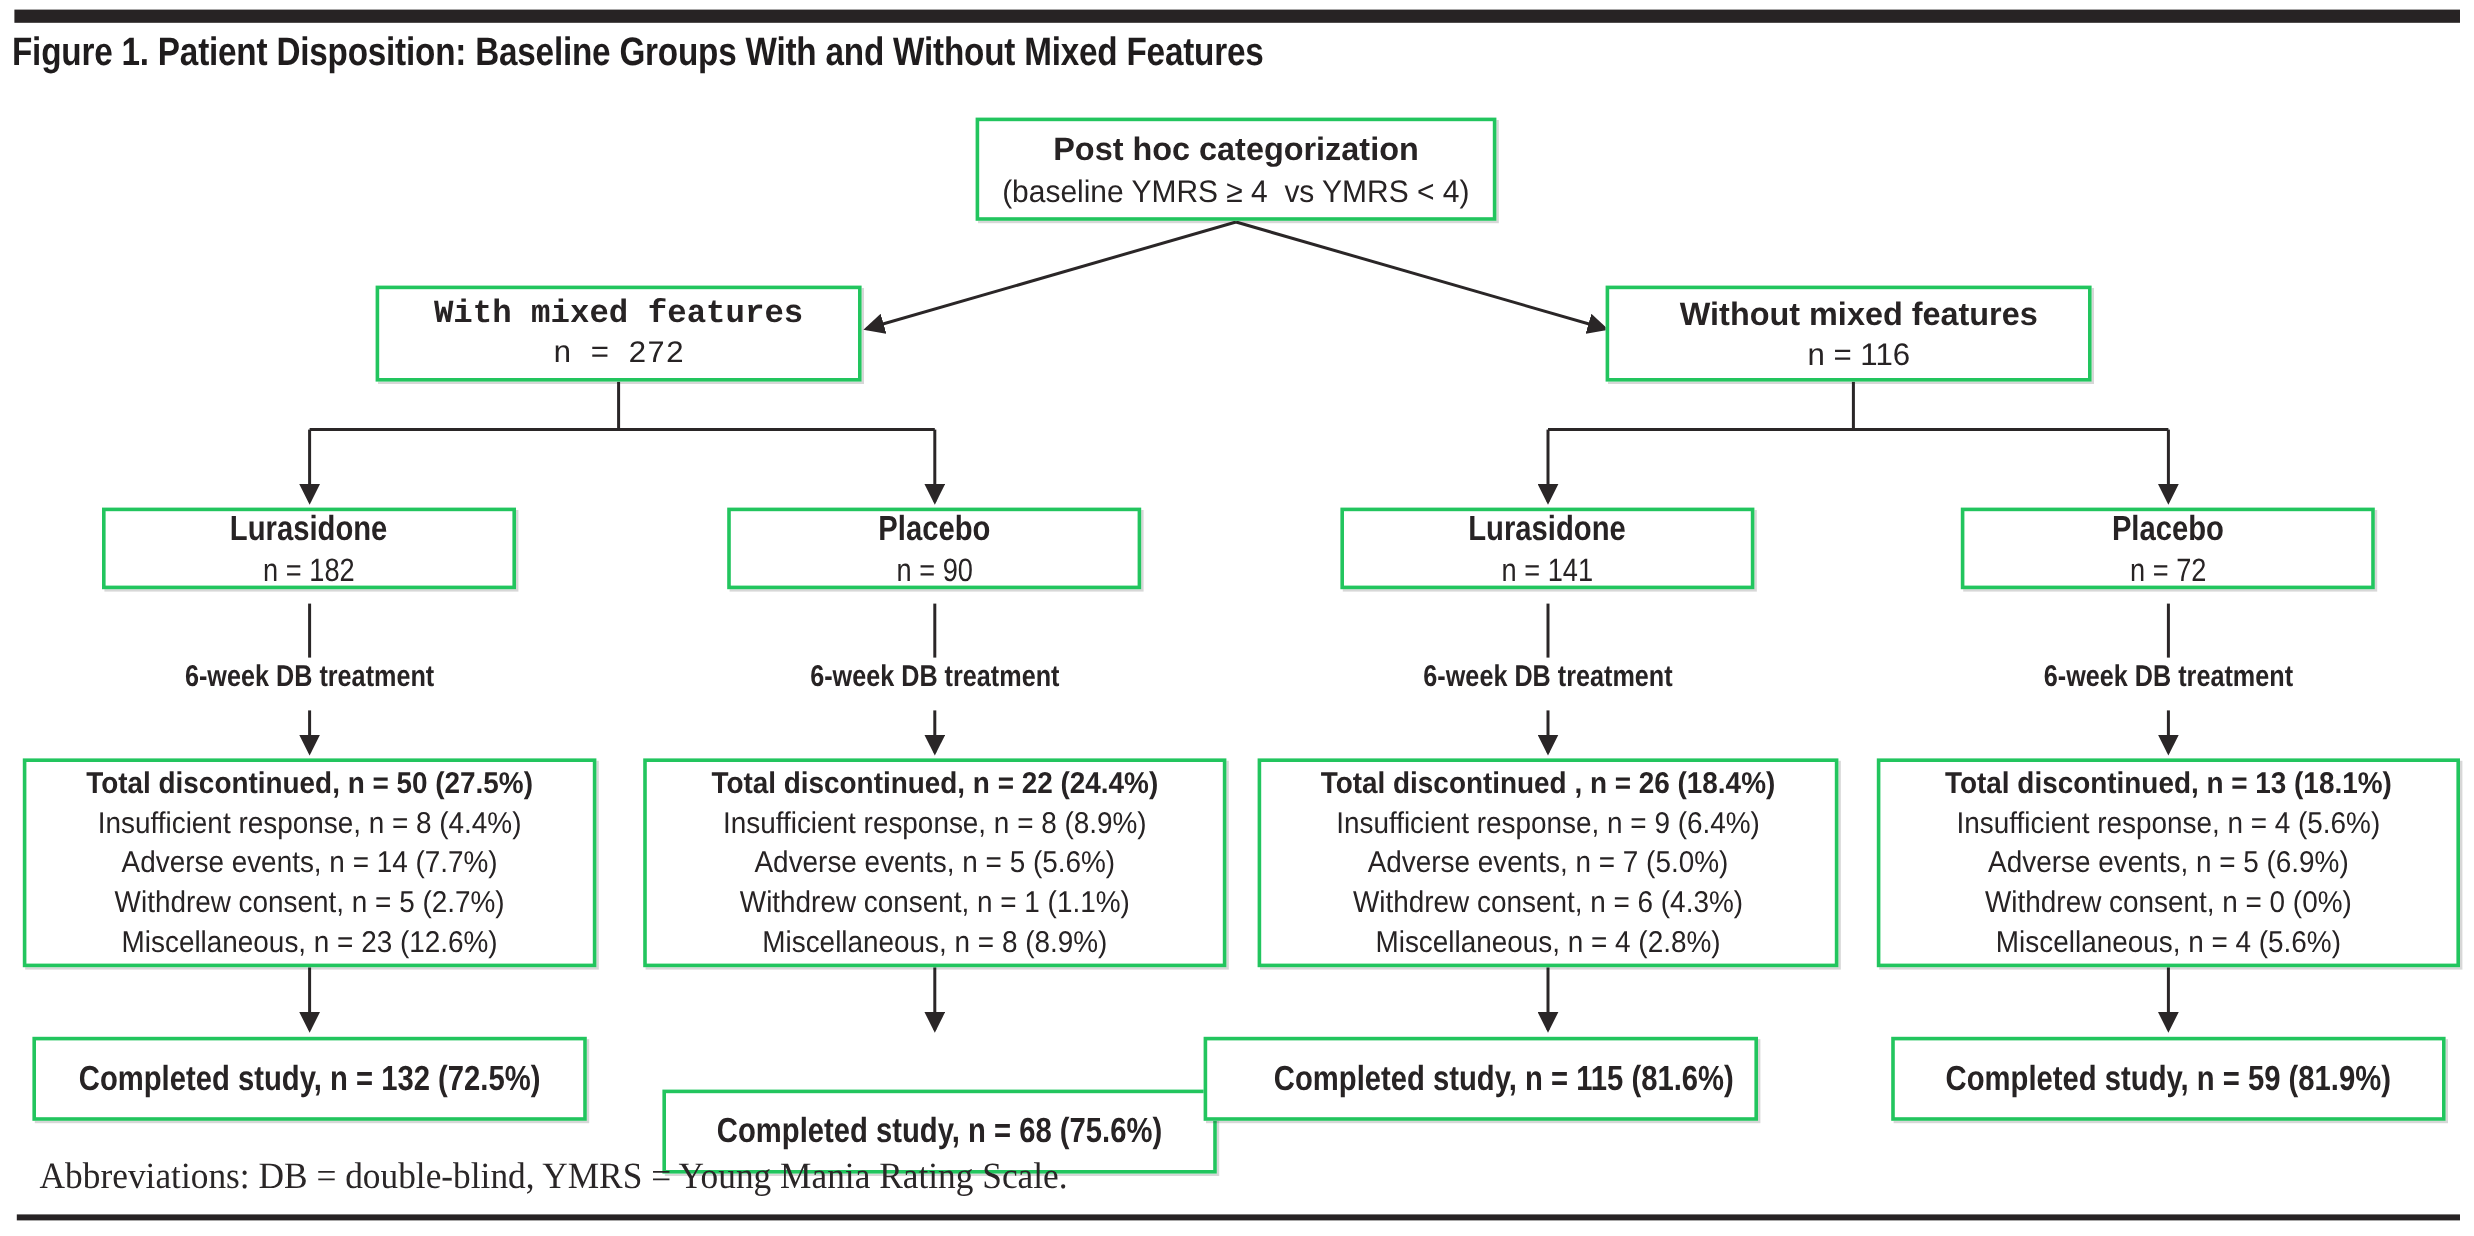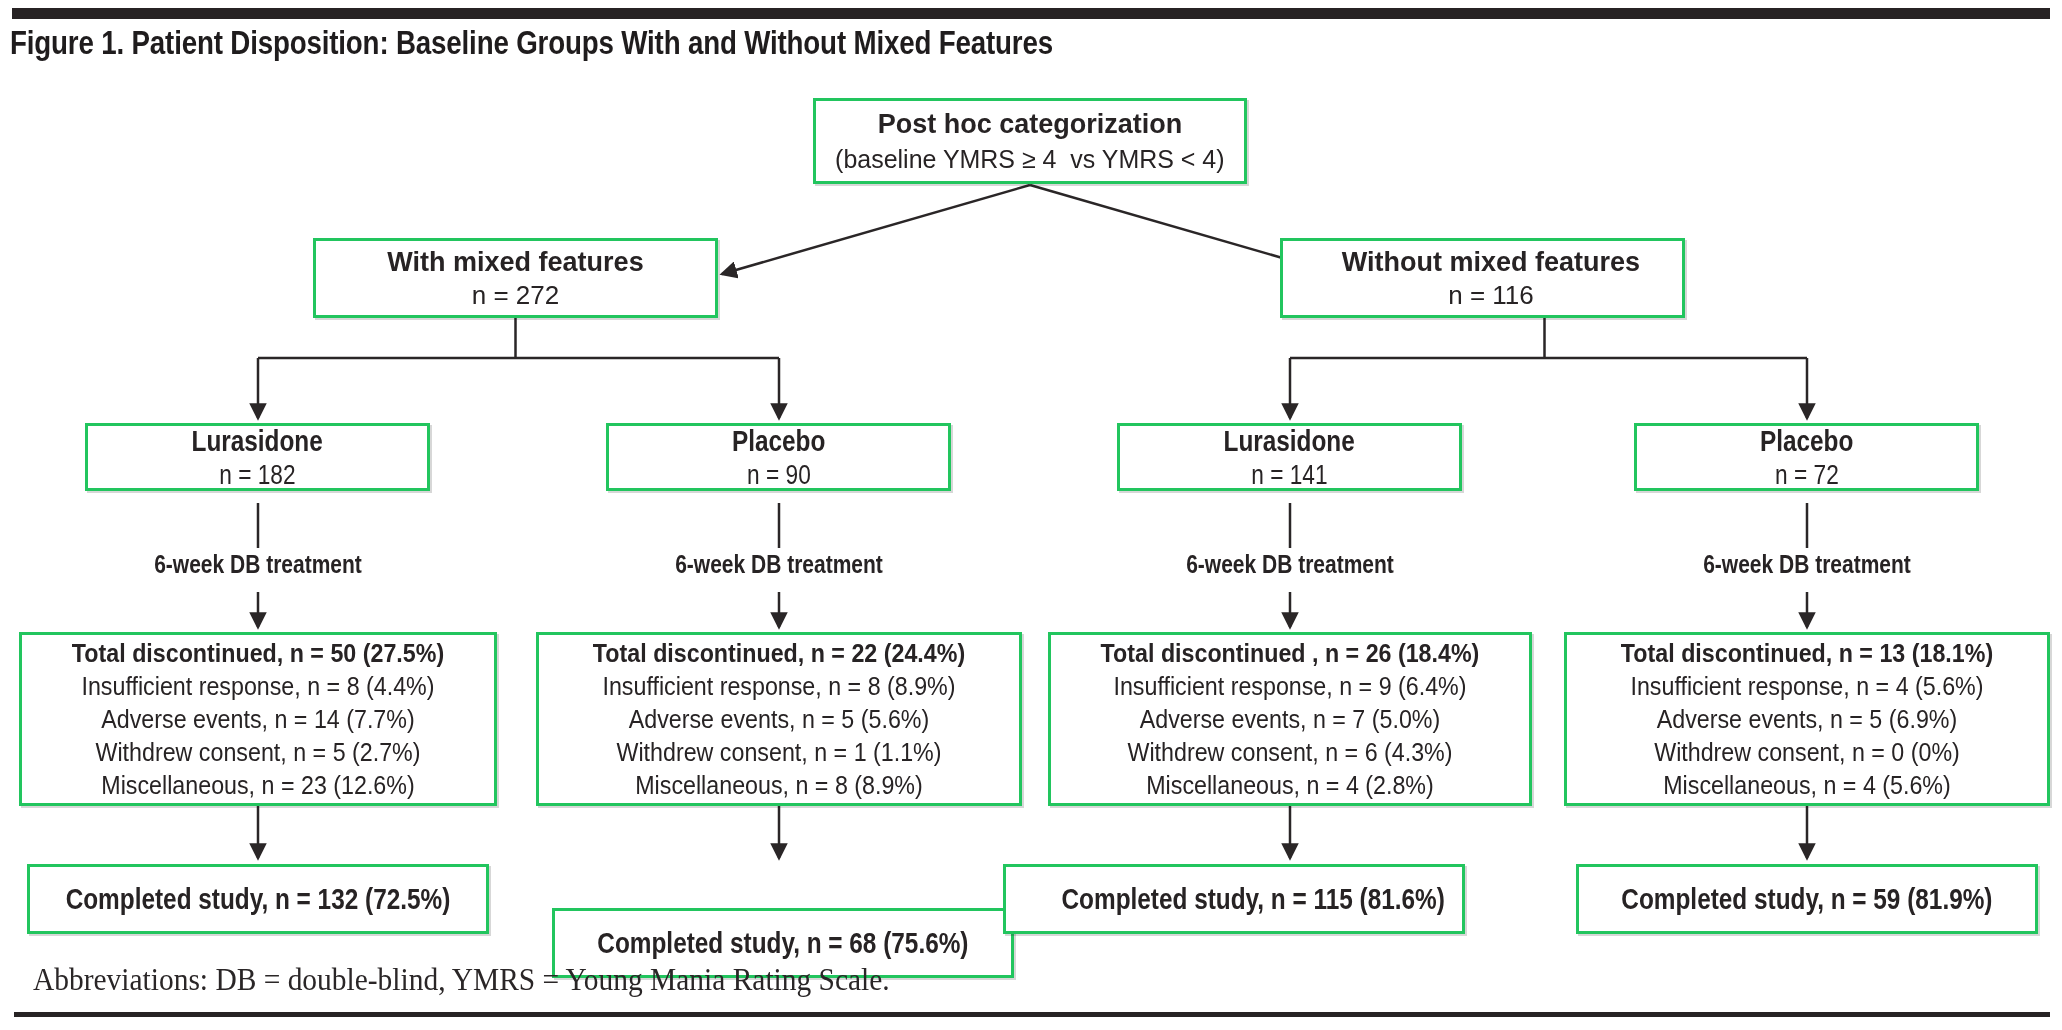--- a/index.html
+++ b/index.html
@@ -102,25 +102,25 @@
     <path d="M1807 592 L1807 627" marker-end="url(#ah)"></path>
     <path d="M1807 806 L1807 858" marker-end="url(#ah)"></path>
   </g>
 </svg>
 
 <div class="abs box root-box">
   <div class="root-line1">Post hoc categorization</div>
   <div class="root-line2">(baseline YMRS ≥ 4&nbsp; vs YMRS &lt; 4)</div>
 </div>
 
-<div class="abs box group-box" style="left:313px;">
+<div class="abs box group-box" style="left:313px;font-family:Liberation Mono, monospace;">
   <div class="group-label">With mixed features</div>
   <div class="group-n">n = 272</div>
 </div>
-<div class="abs box group-box" style="left:1280px;padding-left:17px;">
+<div class="abs box group-box" style="left:1338px;padding-left:17px;">
   <div class="group-label">Without mixed features</div>
   <div class="group-n">n = 116</div>
 </div>
 
 <div class="abs box arm-box" style="left:85px;">
   <div class="arm-drug">Lurasidone</div>
   <div class="arm-n">n = 182</div>
 </div>
 <div class="abs box arm-box" style="left:606px;">
   <div class="arm-drug">Placebo</div>

